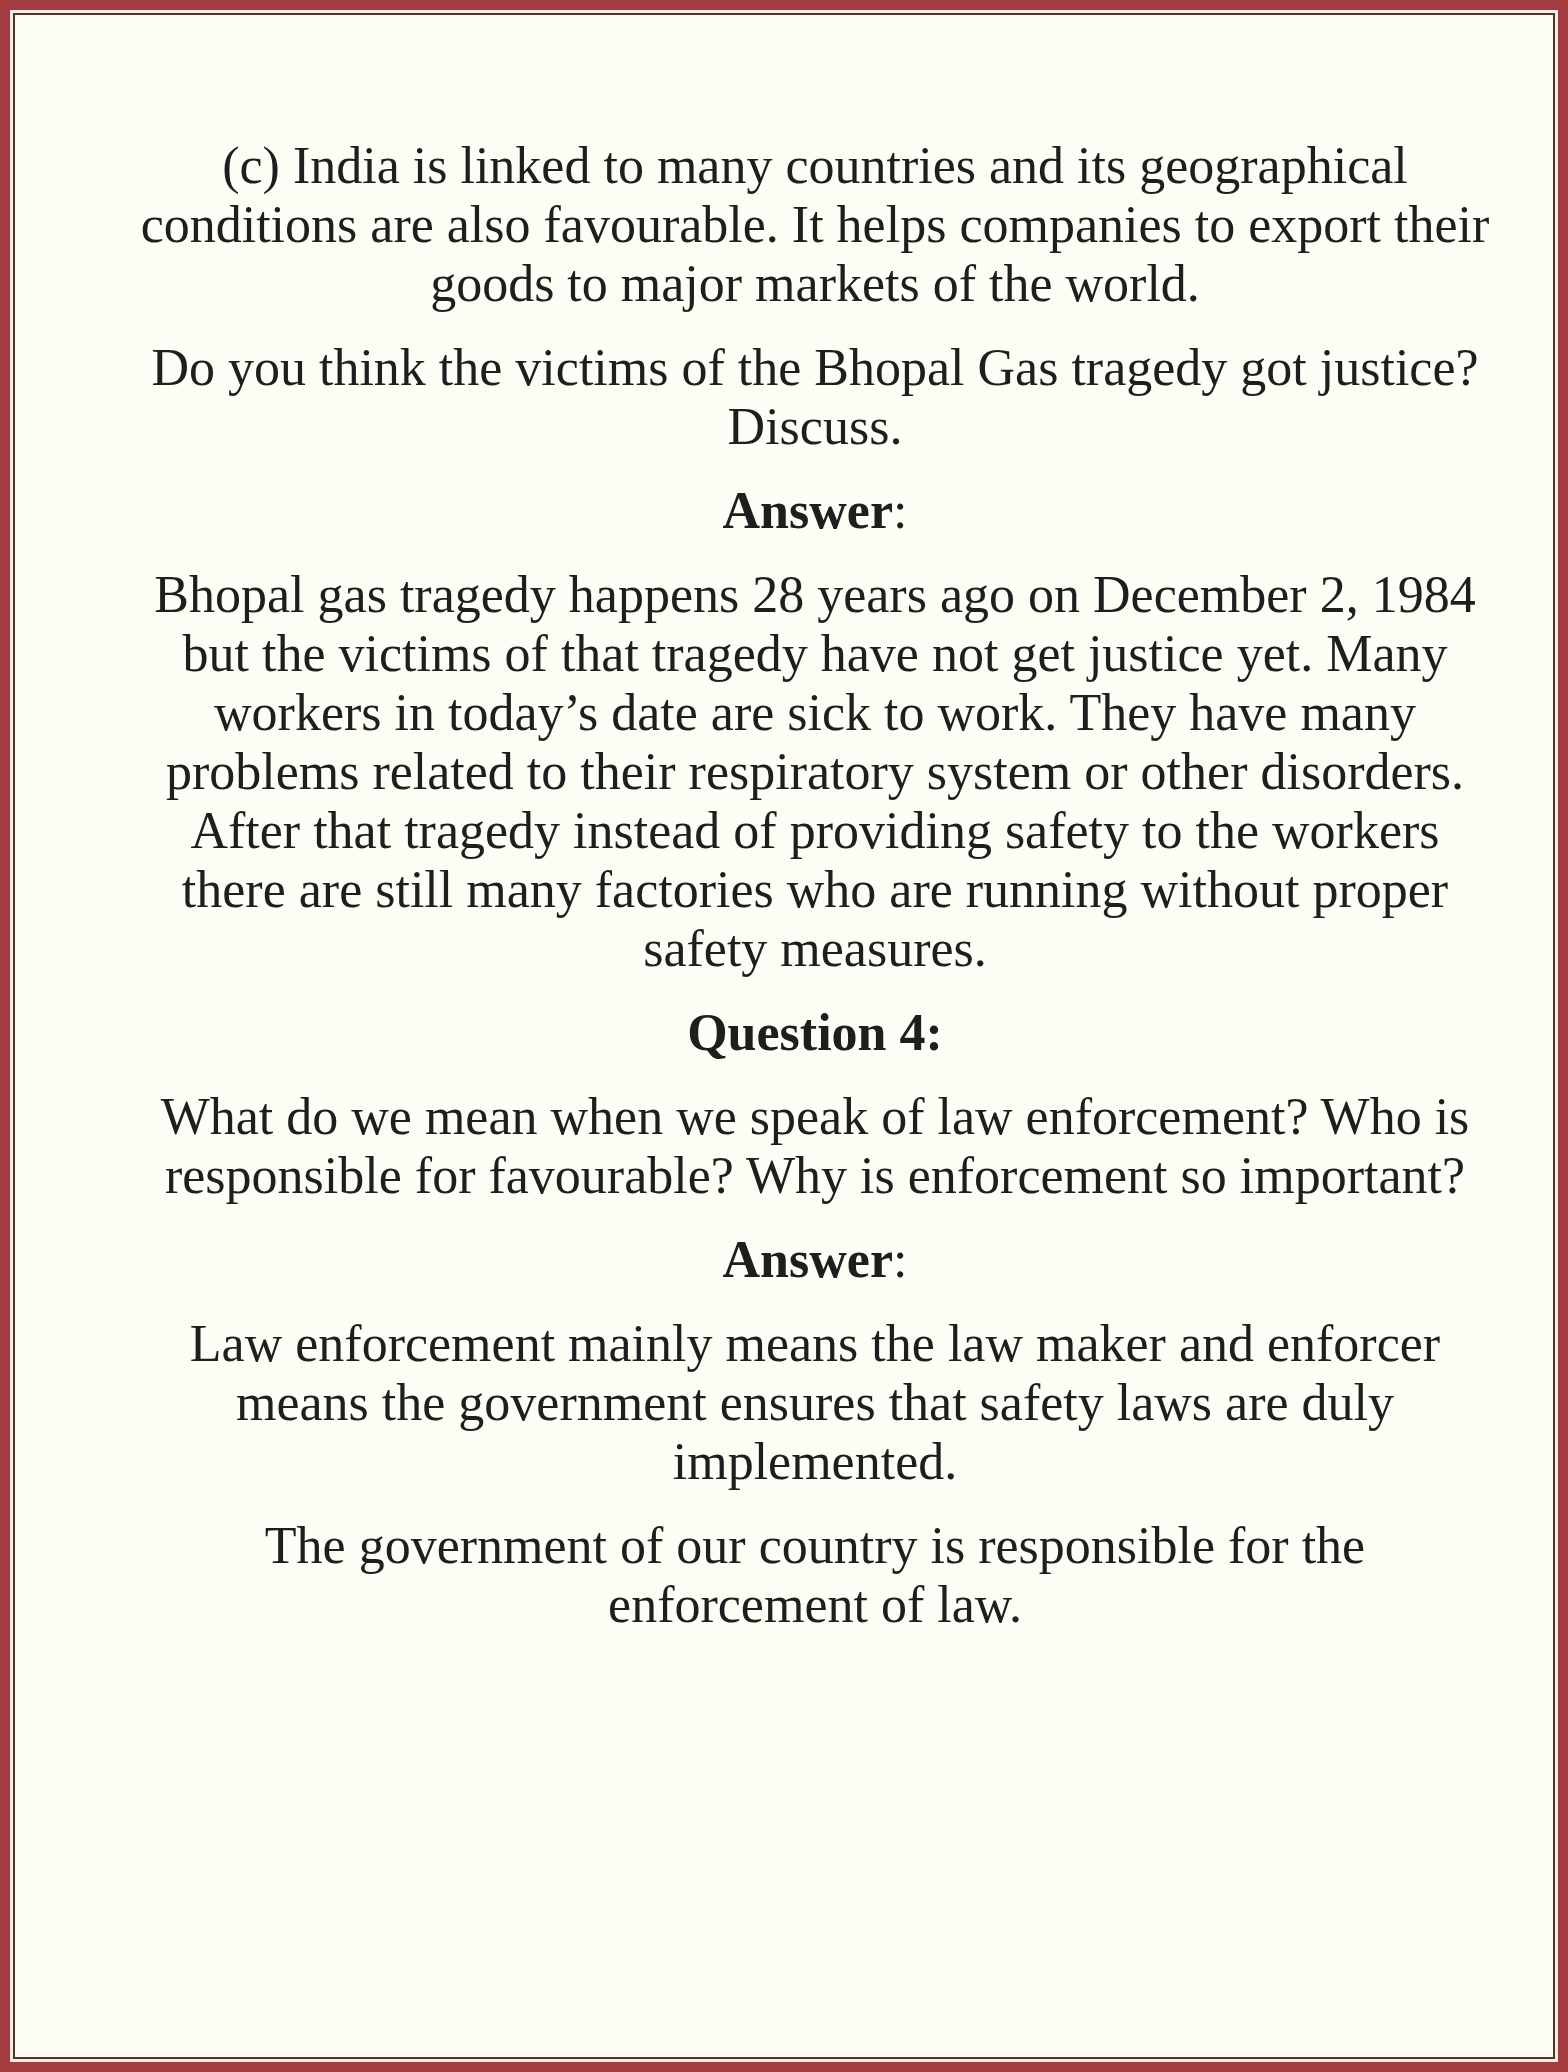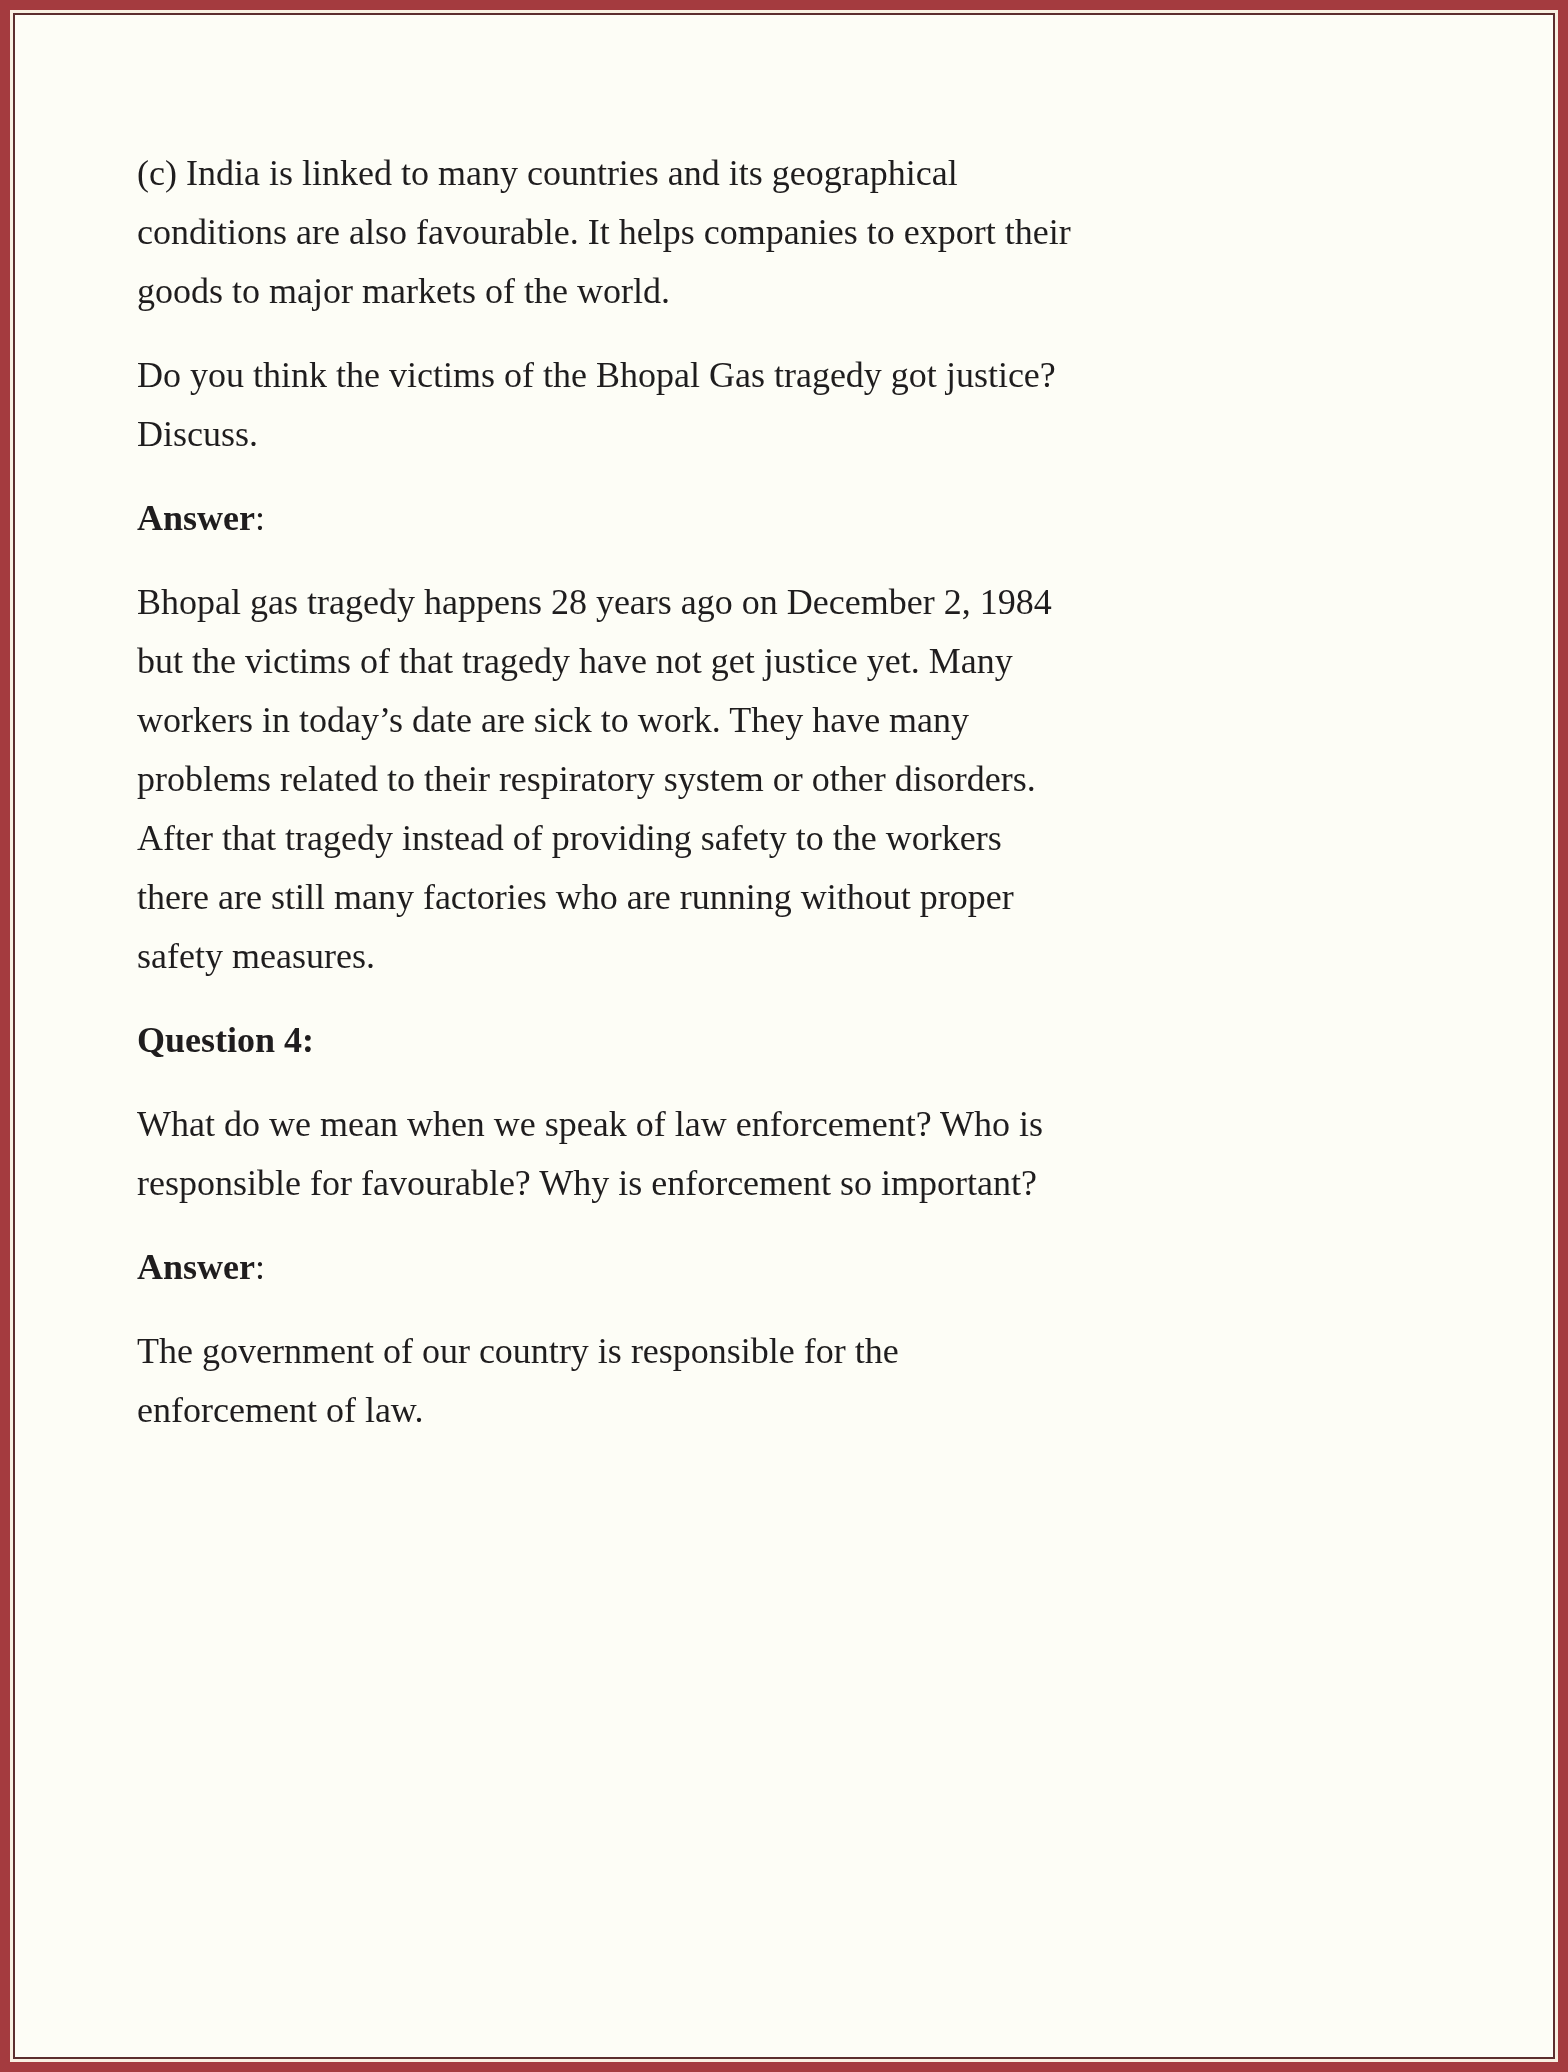--- a/index.html
+++ b/index.html
@@ -30,25 +30,26 @@
     height: 100%;
     border: 2px solid #5c2e2e;
     background: #fdfdf6;
   }
   .content {
     box-sizing: border-box;
     padding: 121px 60px 0 122px;
     color: #1f1d1e;
   }
   .content p, .content h2 {
-    margin: 8px 0 25px 0;
-    font-size: 36px;
+    margin: 0 0 25px 0;
+    font-size: 52px;
     line-height: 59px;
     font-weight: normal;
     white-space: pre-line;
+    text-align: center;
   }
   .content h2 {
     font-weight: bold;
   }
   .answer-label strong {
     font-weight: bold;
   }
 </style>
 </head>
 <body>
@@ -76,20 +77,23 @@
 there are still many factories who are running without proper
 safety measures.</p>
 
         <h2>Question 4:</h2>
 
         <p>What do we mean when we speak of law enforcement? Who is
 responsible for favourable? Why is enforcement so important?</p>
 
         <p class="answer-label"><strong>Answer</strong><span>:</span></p>
 
+        <p>Law enforcement mainly means the law maker and enforcer
+means the government ensures that safety laws are duly
+implemented.</p>
 
         <p>The government of our country is responsible for the
 enforcement of law.</p>
 
       </div>
     </div>
   </div>
 </div>
 
 </body></html>

